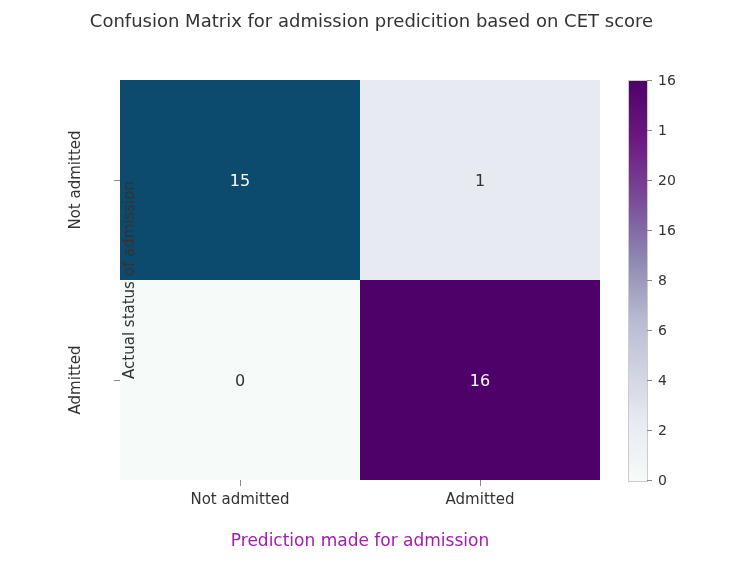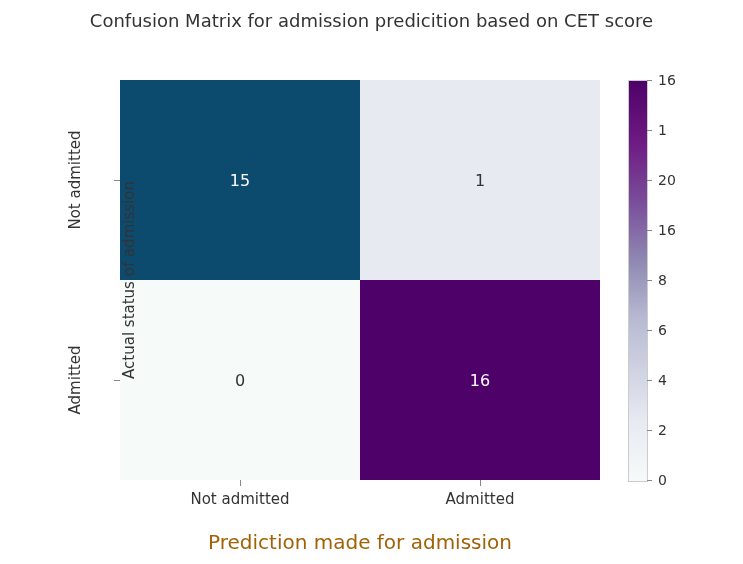--- a/index.html
+++ b/index.html
@@ -46,22 +46,22 @@
   }
   .cell-dark {
     color: #ffffff;
   }
   .xlabel {
     position: absolute;
     left: 120px;
     width: 480px;
     text-align: center;
     top: 530px;
-    font-size: 20px;
-    color: #a16207;
+    font-size: 17px;
+    color: #a21caf;
   }
   .ylabel {
     position: absolute;
     left: 30px;
     top: 80px;
     height: 400px;
     display: flex;
     align-items: center;
     justify-content: center;
     font-size: 15px;

